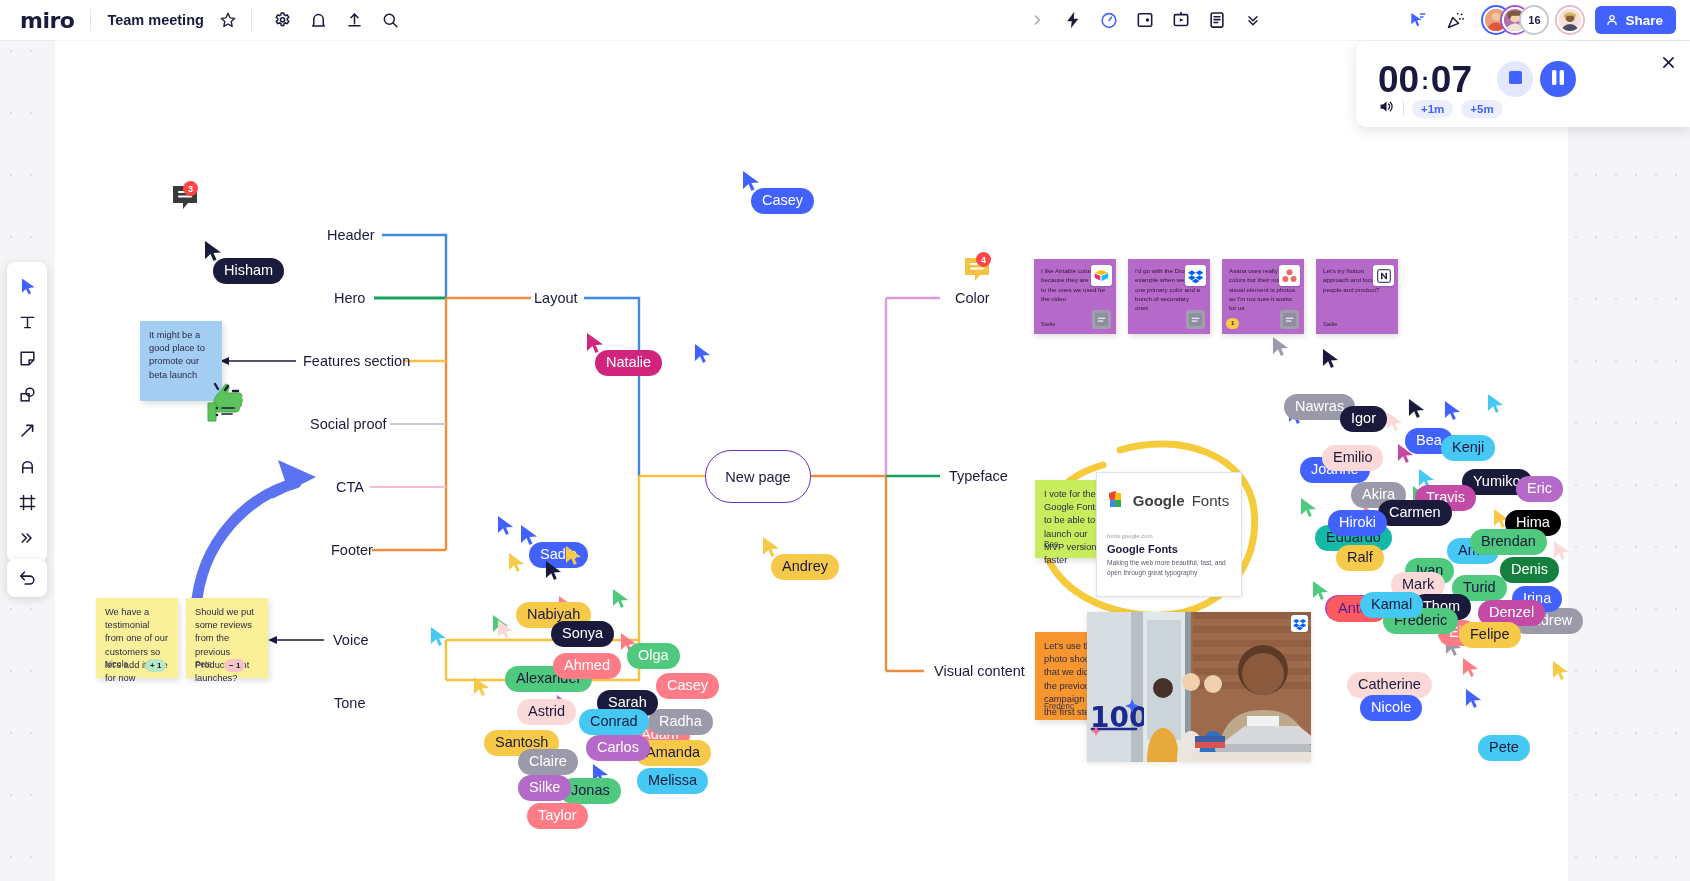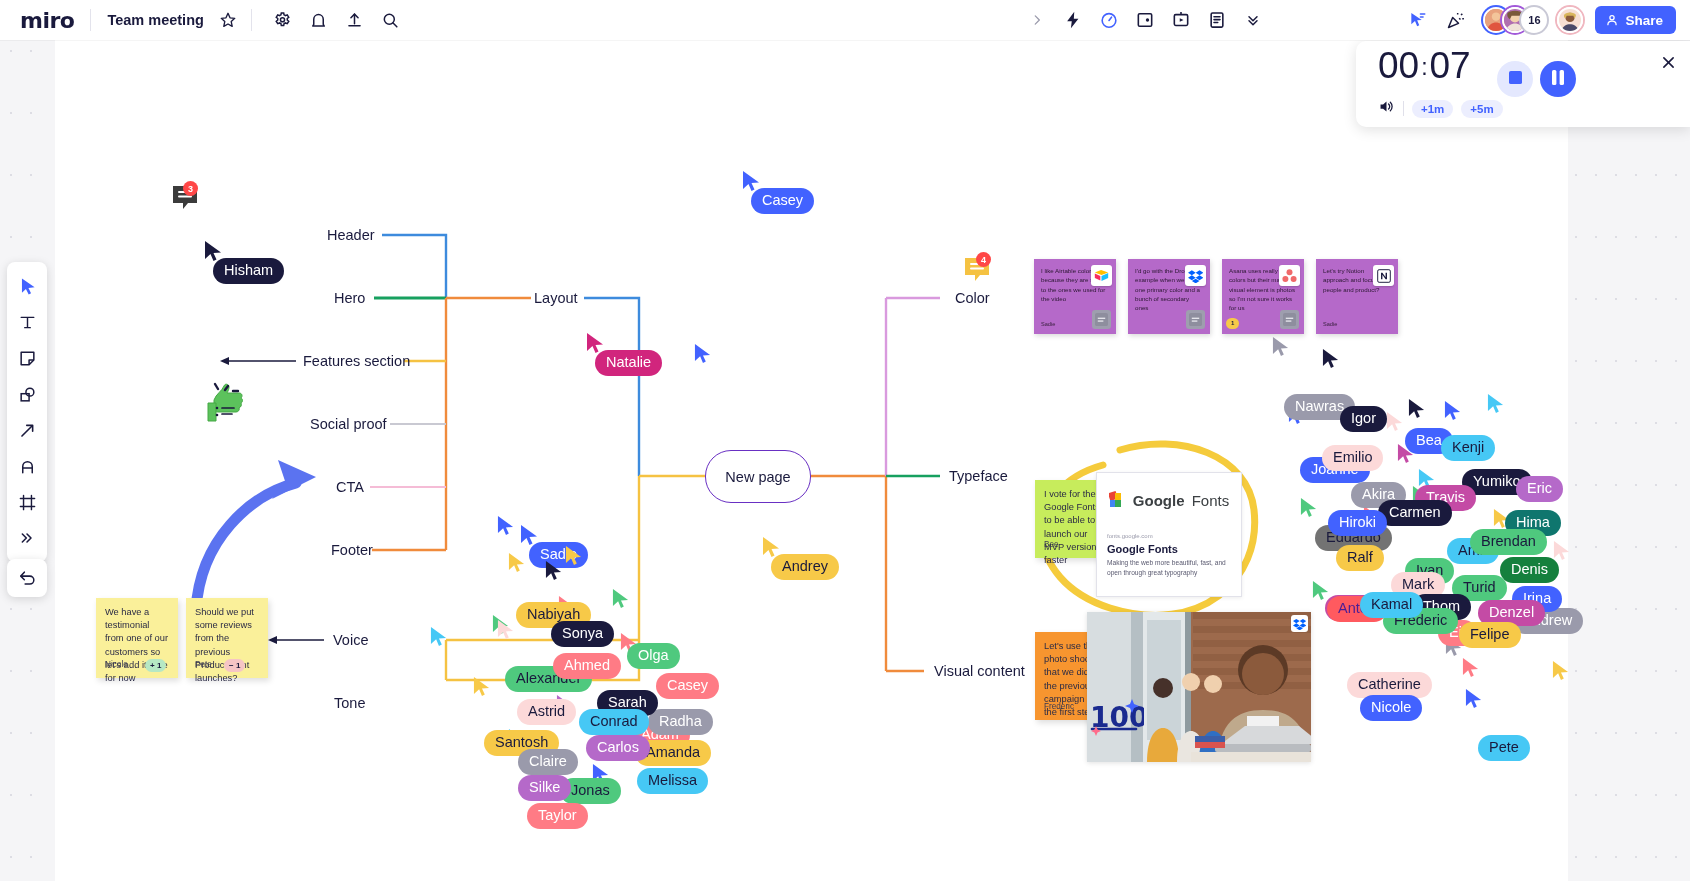--- a/index.html
+++ b/index.html
@@ -94,22 +94,22 @@
     display:flex; align-items:center; justify-content:center; z-index:40; cursor:pointer;
   }
   
   #timer{
     position:absolute; left:1356px; top:41px; width:334px; height:86px;
     background:#fff; border-radius:10px 0 0 10px;
     box-shadow:0 3px 14px rgba(0,0,0,0.12);
     z-index:55;
   }
   #timer-digits{
-    position:absolute; left:22px; top:4px;
-    font-size:37px; font-weight:400; letter-spacing:0px;
+    position:absolute; left:22px; top:18px;
+    font-size:37px; font-weight:700; letter-spacing:0px;
     color:#1a1a3d; font-family:"Liberation Sans", sans-serif;
   }
   #timer-digits .colon{ font-size:23px; vertical-align:3px; padding:0 2px;}
   #timer-close{
     position:absolute; right:12px; top:11px; width:20px; height:20px;
     display:flex; align-items:center; justify-content:center;
     font-size:17px; color:#1a1a3d; cursor:pointer; line-height:1;
   }
   #timer-row2{
     position:absolute; left:22px; top:57px; display:flex; align-items:center; gap:8px;
@@ -422,20 +422,23 @@
   </div>
   <div id="comment-badge-2" style="left:962px; top:215px;">
     <svg width="30" height="30" viewBox="0 0 30 30">
       <path d="M3 3h24v17h-9l-5 6v-6H3z" fill="#f5c242"></path>
       <rect x="8" y="8" width="14" height="2" rx="1" fill="#fff"></rect>
       <rect x="8" y="12.5" width="14" height="2" rx="1" fill="#fff"></rect>
     </svg>
     <div class="badge-count" style="right:1px; top:-3px;">4</div>
   </div>
 
+  <div class="sticky" style="left:140px; top:281px; width:82px; height:80px; background:#a3cdf2;">
+    <div>It might be a good place to promote our beta launch</div>
+  </div>
 
   <div class="sticky" style="left:96px; top:558px; width:82px; height:80px; background:#faf09a;">
     <div>We have a testimonial from one of our customers so let's add it here for now</div>
     <div class="author">Nicole</div>
     <div class="vote" style="left:49px; background:#b6e8c4;">+ 1</div>
   </div>
 
   <div class="sticky" style="left:186px; top:558px; width:82px; height:80px; background:#faf09a;">
     <div>Should we put some reviews from the previous Product Hunt launches?</div>
     <div class="author">Pete</div>
@@ -666,24 +669,24 @@
       <div class="tag" style="left: 1284px; top: 354px; background: rgb(154, 154, 171); color: rgb(255, 255, 255); z-index: 5;">Nawras</div>
       <div class="tag" style="left: 1340px; top: 366px; background: rgb(26, 26, 61); color: rgb(255, 255, 255); z-index: 7;">Igor</div>
       <div class="tag" style="left: 1405px; top: 388px; background: rgb(66, 98, 255); color: rgb(255, 255, 255); z-index: 6;">Bea</div>
       <div class="tag" style="left: 1441px; top: 395px; background: rgb(70, 200, 245); color: rgb(26, 26, 61); z-index: 7;">Kenji</div>
       <div class="tag" style="left: 1322px; top: 405px; background: rgb(252, 217, 217); color: rgb(26, 26, 61); z-index: 6;">Emilio</div>
       <div class="tag" style="left: 1300px; top: 417px; background: rgb(66, 98, 255); color: rgb(255, 255, 255); z-index: 5;">Joanne</div>
       <div class="tag" style="left: 1462px; top: 429px; background: rgb(26, 26, 61); color: rgb(255, 255, 255); z-index: 6;">Yumiko</div>
       <div class="tag" style="left: 1516px; top: 436px; background: rgb(181, 105, 201); color: rgb(255, 255, 255); z-index: 7;">Eric</div>
       <div class="tag" style="left: 1351px; top: 442px; background: rgb(154, 154, 171); color: rgb(255, 255, 255); z-index: 6;">Akira</div>
       <div class="tag" style="left: 1415px; top: 445px; background: rgb(196, 75, 165); color: rgb(255, 255, 255); z-index: 6;">Travis</div>
-      <div class="tag" style="left: 1505px; top: 470px; background: #0f766e; color: rgb(255, 255, 255); z-index: 5;">Hima</div>
+      <div class="tag" style="left: 1505px; top: 470px; background: #000000; color: rgb(255, 255, 255); z-index: 5;">Hima</div>
       <div class="tag" style="left: 1328px; top: 470px; background: rgb(66, 98, 255); color: rgb(255, 255, 255); z-index: 8;">Hiroki</div>
       <div class="tag" style="left: 1378px; top: 460px; background: rgb(26, 26, 61); color: rgb(255, 255, 255); z-index: 7;">Carmen</div>
-      <div class="tag" style="left: 1315px; top: 485px; background: #737373; color: rgb(26, 26, 61); z-index: 6;">Eduardo</div>
+      <div class="tag" style="left: 1315px; top: 485px; background: #14b8a6; color: rgb(26, 26, 61); z-index: 6;">Eduardo</div>
       <div class="tag" style="left: 1470px; top: 489px; background: rgb(79, 201, 126); color: rgb(26, 26, 61); z-index: 6;">Brendan</div>
       <div class="tag" style="left: 1447px; top: 498px; background: rgb(70, 200, 245); color: rgb(26, 26, 61); z-index: 5;">Amir</div>
       <div class="tag" style="left: 1336px; top: 505px; background: rgb(247, 201, 72); color: rgb(26, 26, 61); z-index: 7;">Ralf</div>
       <div class="tag" style="left: 1405px; top: 518px; background: rgb(79, 201, 126); color: rgb(26, 26, 61); z-index: 5;">Ivan</div>
       <div class="tag" style="left: 1500px; top: 517px; background: #15803d; color: rgb(255, 255, 255); z-index: 6;">Denis</div>
       <div class="tag" style="left: 1327px; top: 556px; background: rgb(255, 90, 95); color: #4c1d95; z-index: 7;">Anton</div>
       <div class="tag" style="left: 1391px; top: 532px; background: rgb(252, 217, 217); color: rgb(26, 26, 61); z-index: 6;">Mark</div>
       <div class="tag" style="left: 1452px; top: 535px; background: rgb(79, 201, 126); color: rgb(26, 26, 61); z-index: 6;">Turid</div>
       <div class="tag" style="left: 1512px; top: 546px; background: rgb(66, 98, 255); color: rgb(255, 255, 255); z-index: 6;">Irina</div>
       <div class="tag" style="left: 1360px; top: 552px; background: rgb(70, 200, 245); color: rgb(26, 26, 61); z-index: 8;">Kamal</div>

